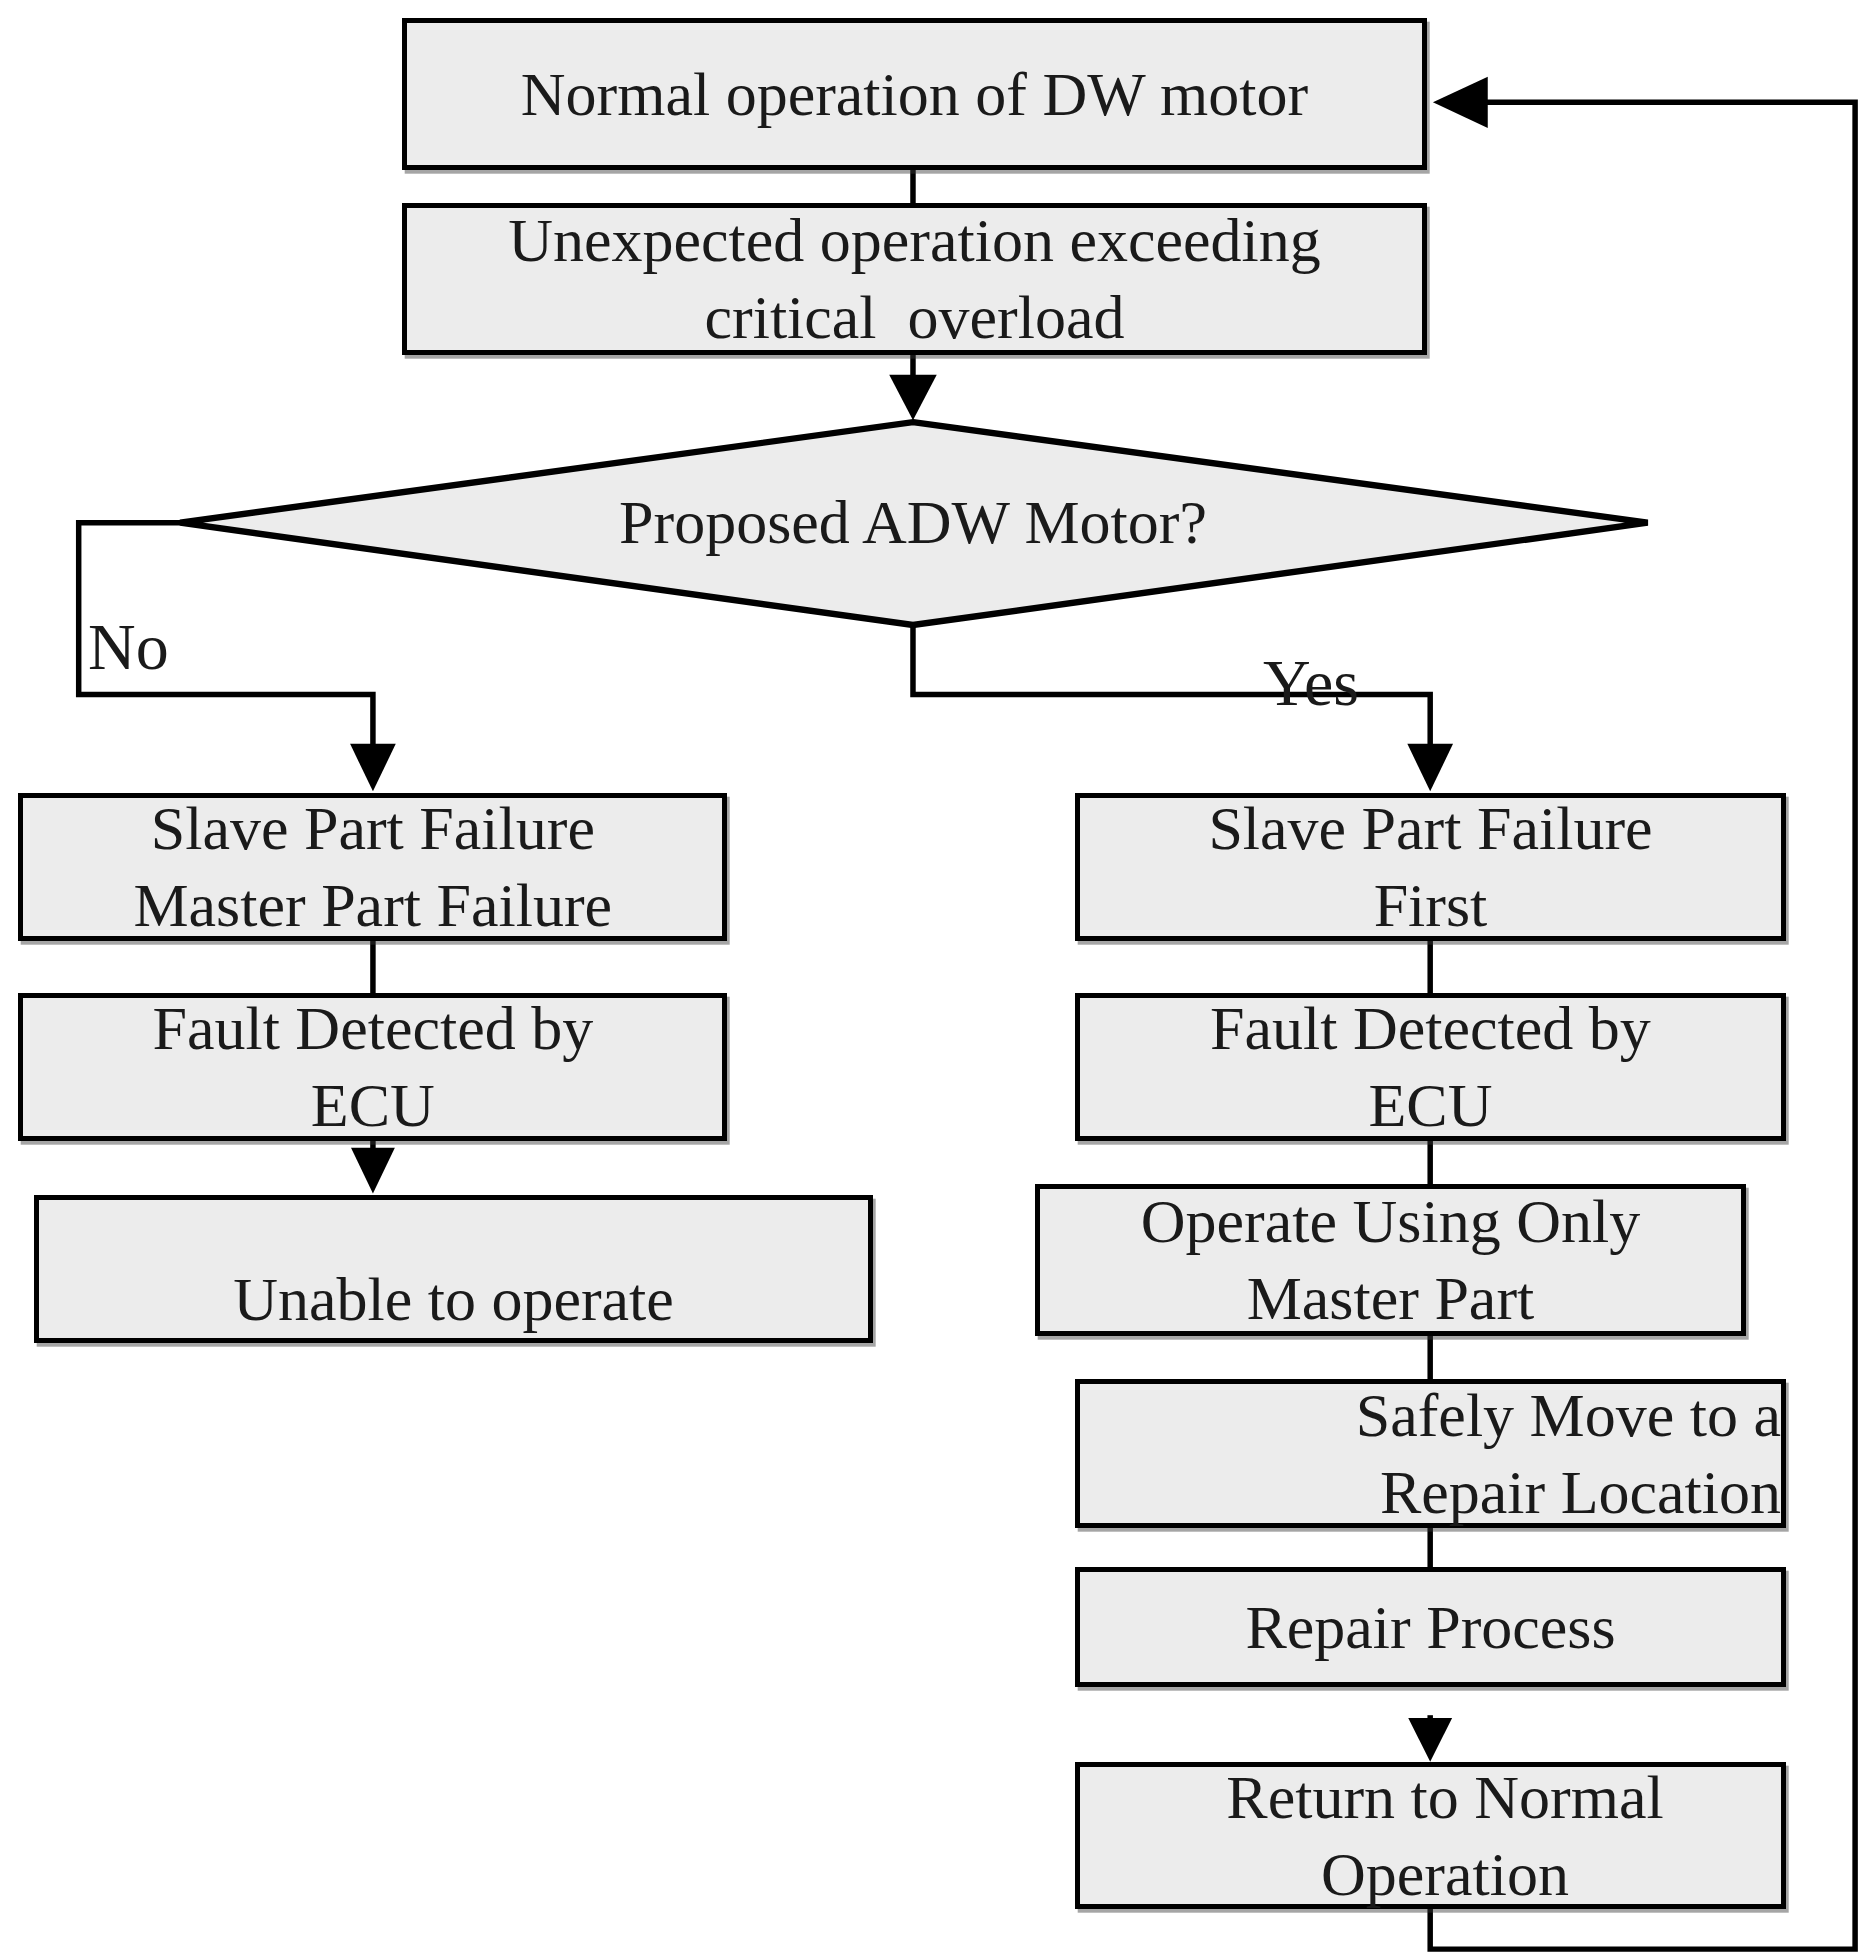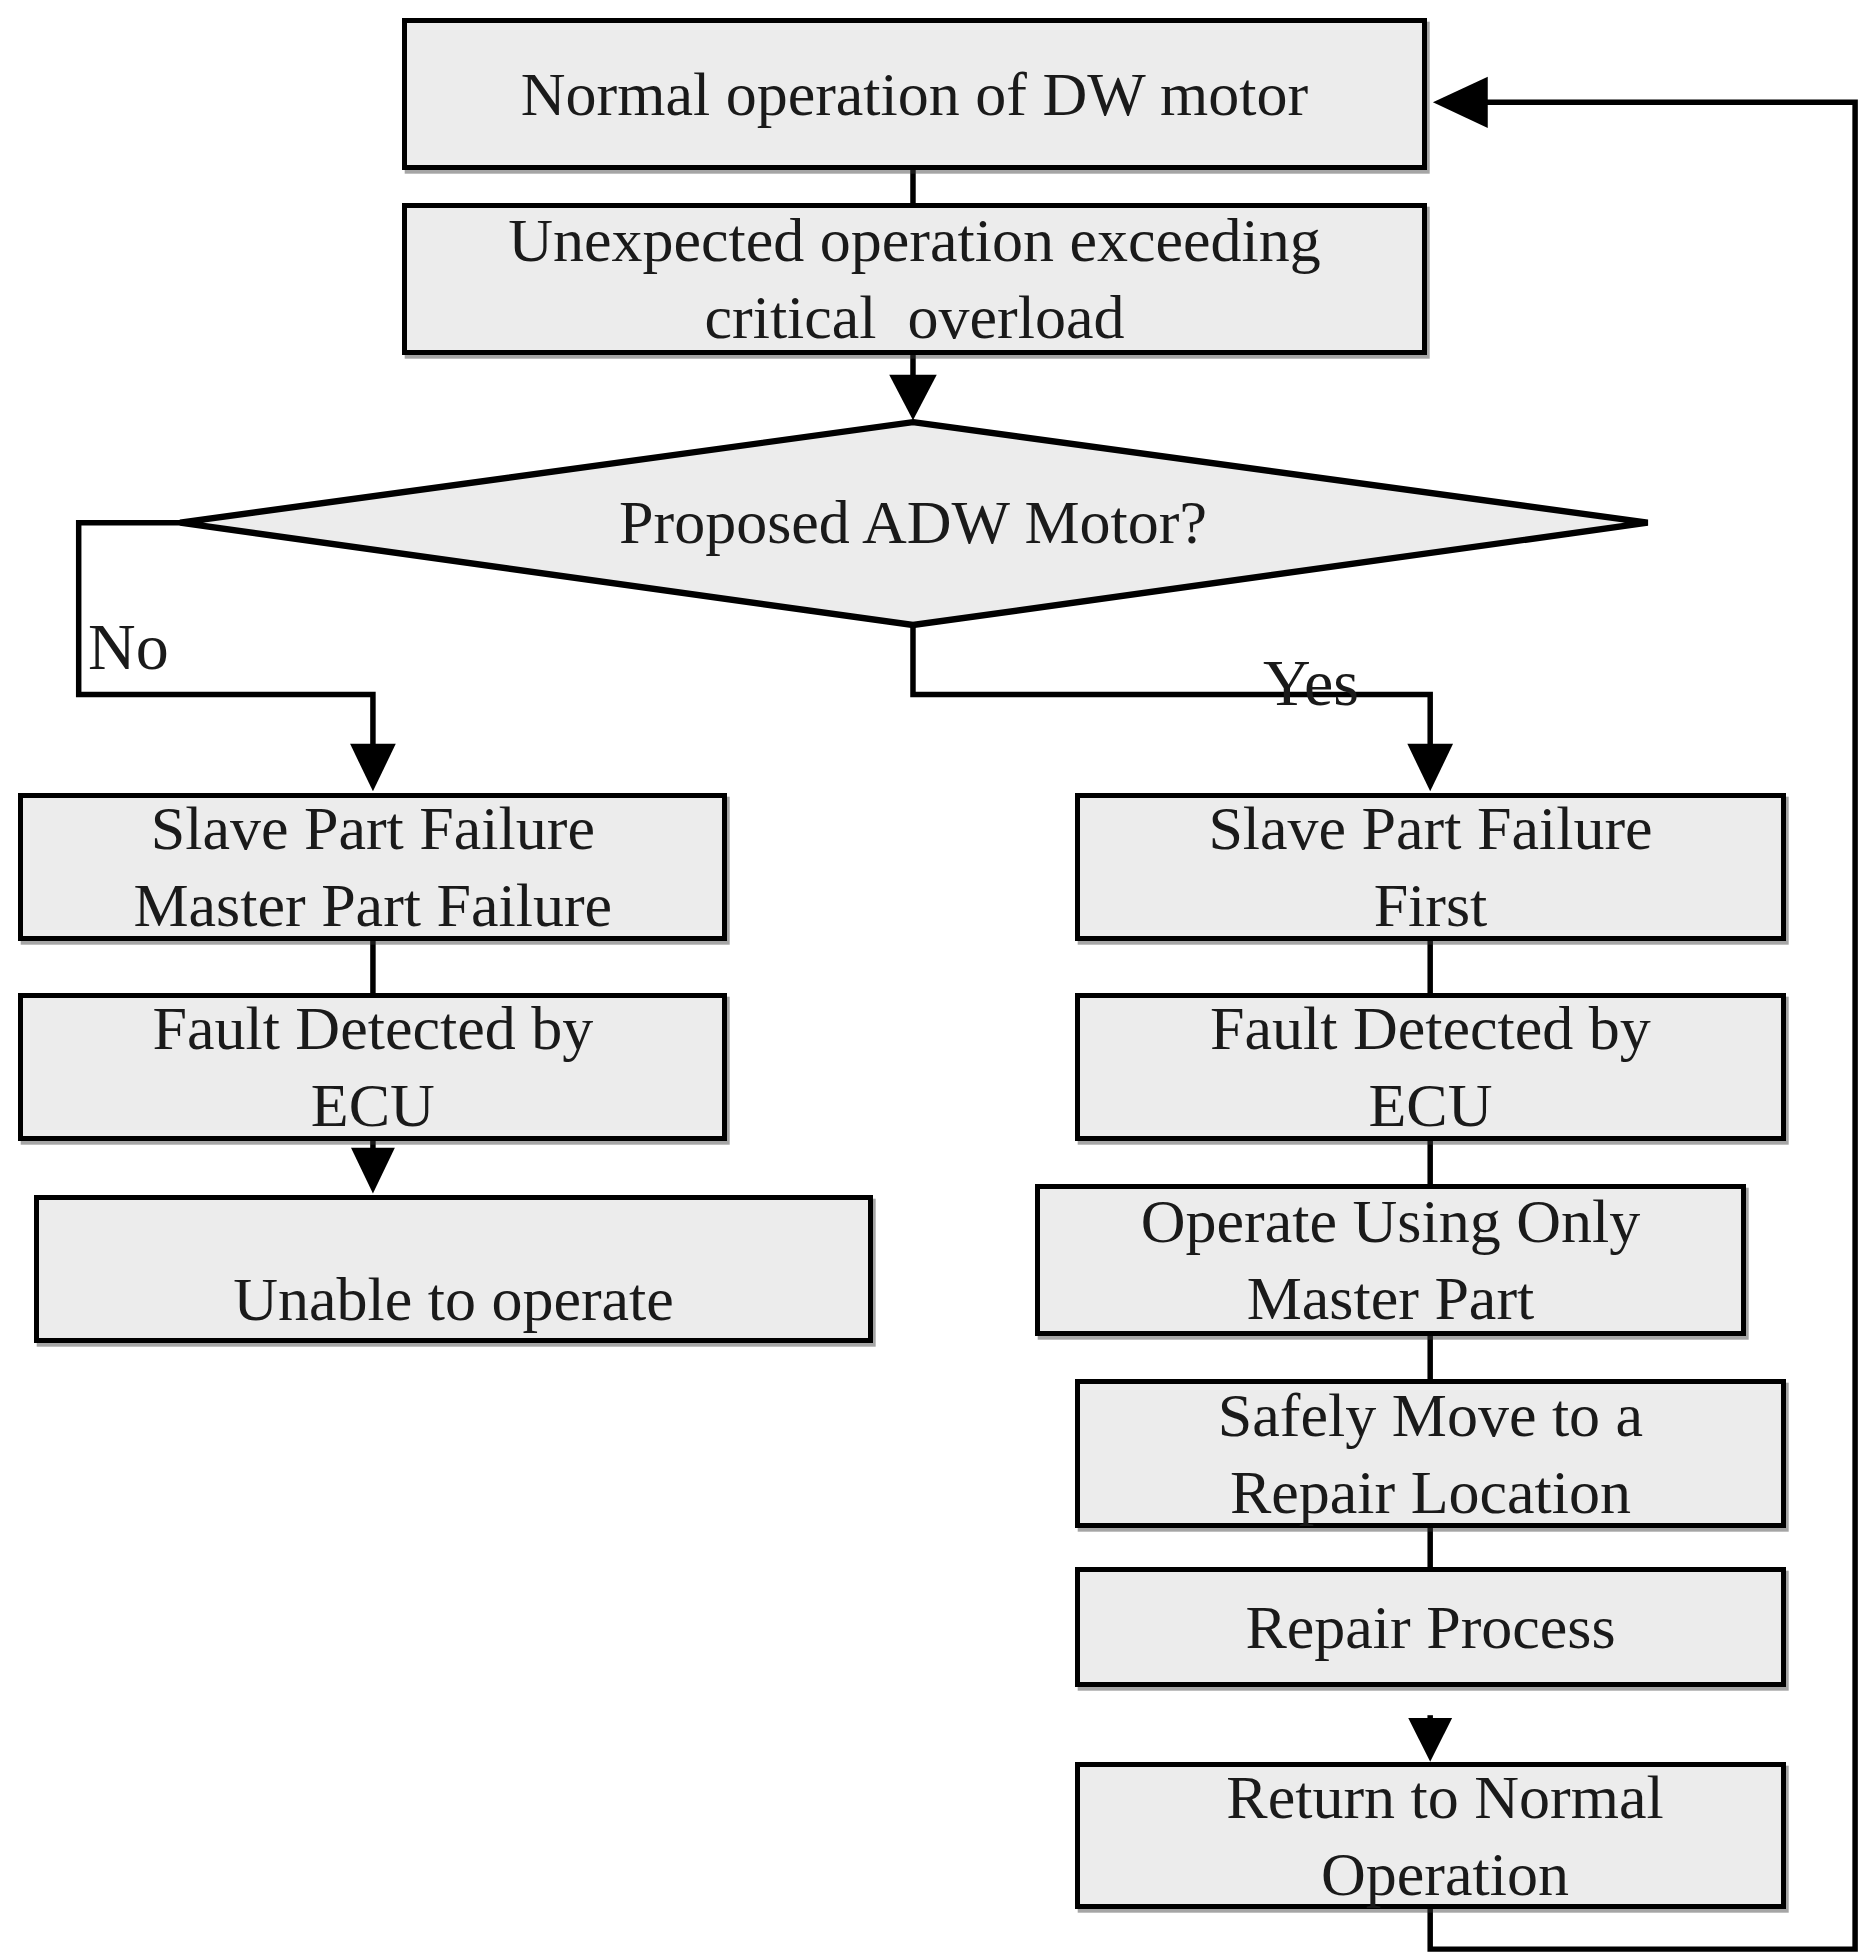--- a/index.html
+++ b/index.html
@@ -78,21 +78,21 @@
   }
   
   .n-normal      { left: 402px;  top: 18.3px;   width: 1025px; height: 152px; }
   .n-unexpected  { left: 402px;  top: 203px;  width: 1025px; height: 152px; }
   .n-slave-master{ left: 18.3px;   top: 793px;  width: 709px;  height: 148px; }
   .n-fault-left  { left: 18.3px;   top: 993px; width: 709px;  height: 148px; }
   .n-unable      { left: 34px;   top: 1195px; width: 839px;  height: 148px; justify-content: flex-end; }
   .n-slave-first { left: 1075px; top: 793px;  width: 711px;  height: 148px; }
   .n-fault-right { left: 1075px; top: 993px; width: 711px;  height: 148px; }
   .n-operate     { left: 1035px; top: 1184px; width: 711px;  height: 152px; }
-  .n-safely      { left: 1075px; top: 1379px; width: 711px;  height: 149px; }
+  .n-safely      { left: 1075px; top: 1379px; width: 711px;  height: 149px; align-items: flex-end; }
   .n-repair      { left: 1075px; top: 1567px; width: 711px;  height: 120px; }
   .n-return      { left: 1075px; top: 1762px; width: 711px;  height: 147px; padding-left: 29px; }
   .lbl-no  { left: 88px;   top: 614px; }
   .lbl-yes { left: 1263px; top: 614px; margin-top: 36px; }
 </style>
 </head>
 <body style="--edge-color: #000000; --node-fill: #ececec; --text-color: #1a1a1a;">
 
 <svg id="edges" viewBox="0 0 2044 2146" xmlns="http://www.w3.org/2000/svg">
 

